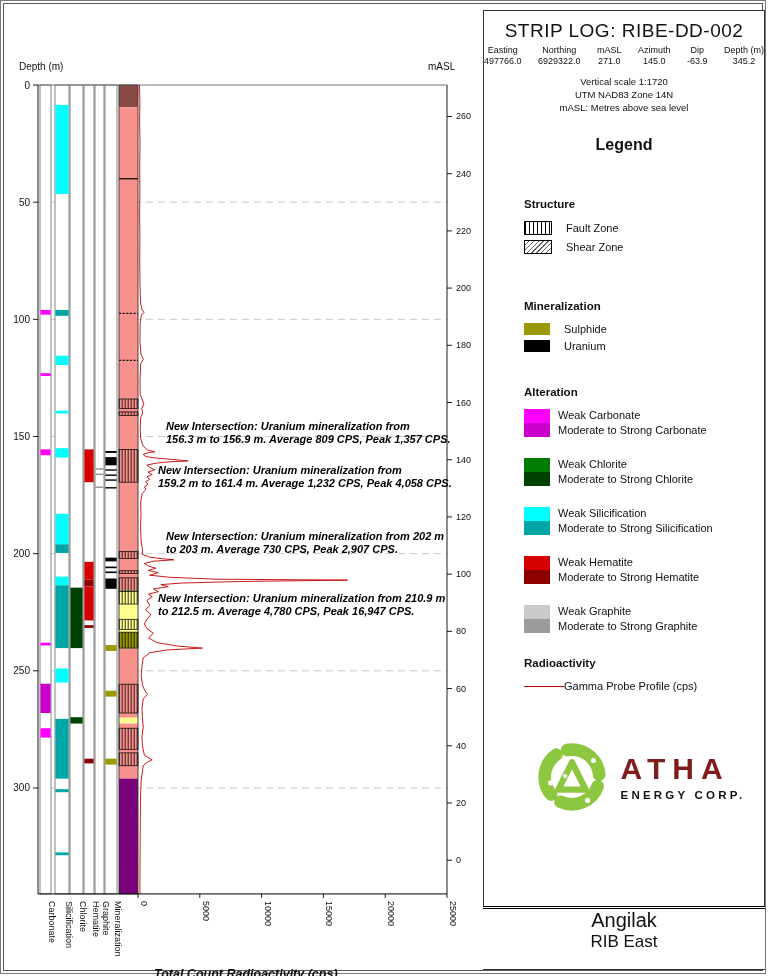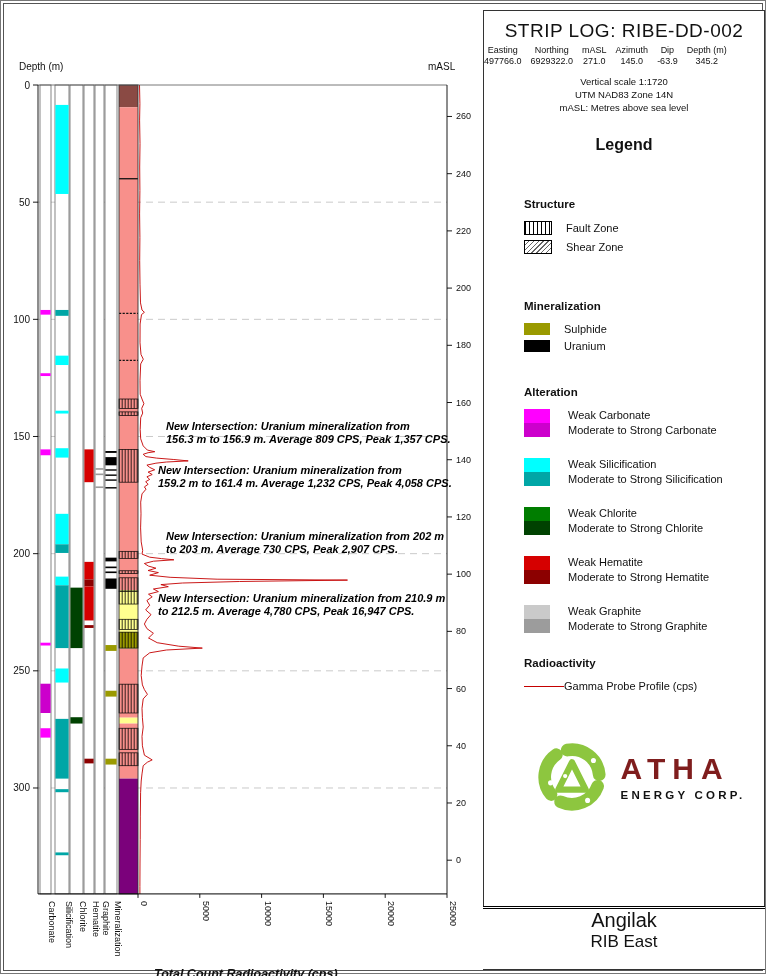--- a/index.html
+++ b/index.html
@@ -11,38 +11,38 @@
   .ann span{display:block;white-space:nowrap;}
   .ann1{left:162px;top:416px;}
   .ann2{left:154px;top:460px;}
   .ann3{left:162px;top:526px;}
   .ann4{left:154px;top:588px;}
   .xtitle{position:absolute;left:150px;top:963px;width:280px;text-align:left;font-size:12.5px;font-weight:bold;font-style:italic;}
   
   .panel{position:absolute;left:479px;top:6px;width:282px;height:960px;border:1px solid #333;background:#fff;box-sizing:border-box;}
   .panel-header{padding-top:9px;text-align:center;}
   .ph-title{font-size:19px;letter-spacing:.5px;}
-  .ph-fields{display:flex;justify-content:flex-start;gap:9px;margin-top:3px;}
+  .ph-fields{display:flex;justify-content:space-between;gap:9px;margin-top:3px;}
   .ph-field{text-align:center;font-size:9px;line-height:1.25;}
   .ph-field .v{display:block;}
   .ph-notes{margin-top:7px;font-size:9.5px;line-height:1.4;}
   .legend-title{margin-top:22px;text-align:center;font-size:16px;font-weight:bold;}
   .panel-body{padding-left:40px;padding-right:10px;}
   .ghead{font-weight:bold;font-size:11.5px;margin-bottom:11px;}
   .g-lith{margin-top:22px;}
   .g-struct{margin-top:44px;}
   .g-min{margin-top:46px;}
   .g-alt{margin-top:34px;}
   .g-rad{margin-top:24px;}
   .lrow{display:flex;align-items:center;gap:14px;margin-bottom:5px;}
   .sw{width:26px;height:12px;flex:0 0 26px;}
   .sw.fault{background:repeating-linear-gradient(90deg,#000 0 1px,#fff 1px 4px);border:1px solid #000;}
   .sw.shear{background:repeating-linear-gradient(135deg,#fff 0 2.5px,#666 2.5px 3.4px);border:1px solid #000;}
   .lbl{font-size:11px;}
-  .apair{display:flex;gap:18px;margin-bottom:21px;}
+  .apair{display:flex;gap:8px;margin-bottom:21px;}
   .sw2{width:26px;height:28px;flex:0 0 26px;}
   .albl{display:flex;flex-direction:column;justify-content:space-between;height:28px;font-size:11px;line-height:13px;}
   .radrow{display:flex;align-items:center;}
   .radline{width:40px;height:1.5px;flex:0 0 40px;}
   .logo{margin-top:46px;display:flex;align-items:center;justify-content:center;gap:10px;}
   .logo-text .nm{font-size:30px;font-weight:600;letter-spacing:7px;color:#7f1d1d;line-height:1;}
   .logo-text .sub{font-size:11.5px;font-weight:700;letter-spacing:3.2px;margin-top:5px;}
   .panel-footer{position:absolute;left:-1px;right:-1px;top:895px;bottom:0;border-top:3px double #000;text-align:center;background:#fff;}
   .panel-footer .proj{font-size:20px;}
   .panel-footer .area{font-size:17px;margin-top:0;}
@@ -276,31 +276,31 @@
       <div class="g-alt">
         <div class="ghead">Alteration</div>
         <div class="apair">
             <span class="sw2" style="background: linear-gradient(rgb(255, 0, 255) 0px, rgb(255, 0, 255) 50%, rgb(204, 0, 204) 50%, rgb(204, 0, 204) 100%);"></span>
             <span class="albl">
               <span>Weak Carbonate</span>
               <span>Moderate to Strong Carbonate</span>
             </span>
           </div>
         <div class="apair">
+            <span class="sw2" style="background: linear-gradient(rgb(0, 125, 0) 0px, rgb(0, 125, 0) 50%, rgb(0, 66, 1) 50%, rgb(0, 66, 1) 100%);"></span>
+            <span class="albl">
+              <span>Weak Chlorite</span>
+              <span>Moderate to Strong Chlorite</span>
+            </span>
+          </div>
+        <div class="apair">
             <span class="sw2" style="background: linear-gradient(rgb(0, 255, 255) 0px, rgb(0, 255, 255) 50%, rgb(0, 166, 166) 50%, rgb(0, 166, 166) 100%);"></span>
             <span class="albl">
               <span>Weak Silicification</span>
               <span>Moderate to Strong Silicification</span>
-            </span>
-          </div>
-        <div class="apair">
-            <span class="sw2" style="background: linear-gradient(rgb(0, 125, 0) 0px, rgb(0, 125, 0) 50%, rgb(0, 66, 1) 50%, rgb(0, 66, 1) 100%);"></span>
-            <span class="albl">
-              <span>Weak Chlorite</span>
-              <span>Moderate to Strong Chlorite</span>
             </span>
           </div>
         <div class="apair">
             <span class="sw2" style="background: linear-gradient(rgb(214, 0, 0) 0px, rgb(214, 0, 0) 50%, rgb(140, 0, 0) 50%, rgb(140, 0, 0) 100%);"></span>
             <span class="albl">
               <span>Weak Hematite</span>
               <span>Moderate to Strong Hematite</span>
             </span>
           </div>
         <div class="apair">

